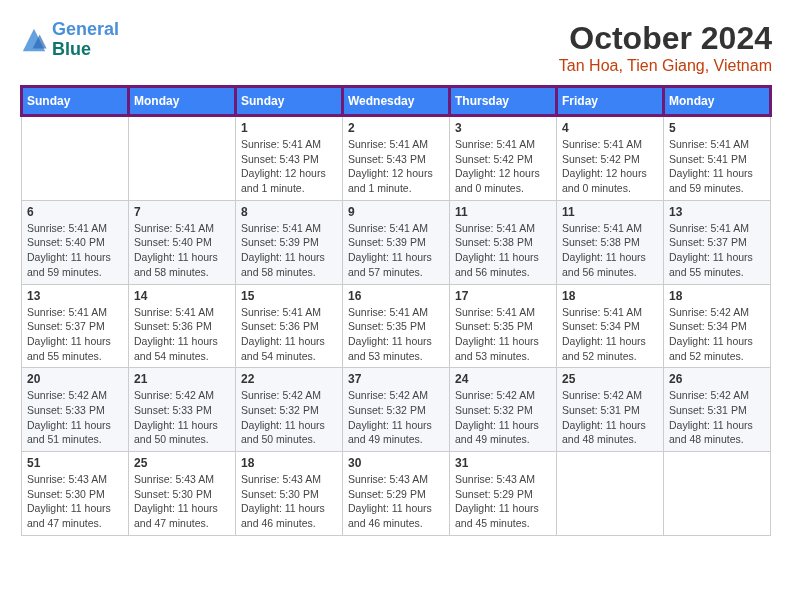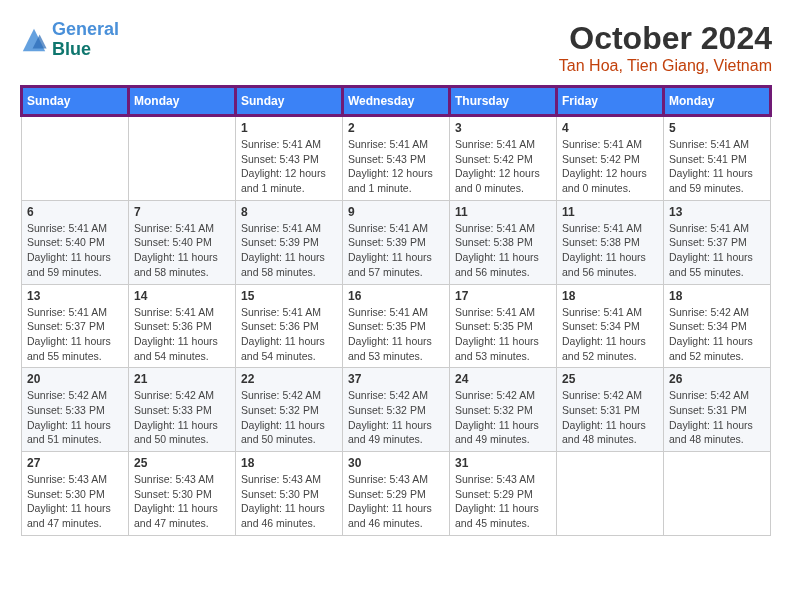--- a/index.html
+++ b/index.html
@@ -281,21 +281,21 @@
         </td>
         <td>
           <div class="day-number">26</div>
           <div class="day-info" style="white-space: pre-line;">Sunrise: 5:42 AM
 Sunset: 5:31 PM
 Daylight: 11 hours and 48 minutes.</div>
         </td>
       </tr>
       <tr>
         <td>
-          <div class="day-number">27</div>
+          <div class="day-number">51</div>
           <div class="day-info" style="white-space: pre-line;">Sunrise: 5:43 AM
 Sunset: 5:30 PM
 Daylight: 11 hours and 47 minutes.</div>
         </td>
         <td>
           <div class="day-number">25</div>
           <div class="day-info" style="white-space: pre-line;">Sunrise: 5:43 AM
 Sunset: 5:30 PM
 Daylight: 11 hours and 47 minutes.</div>
         </td>

